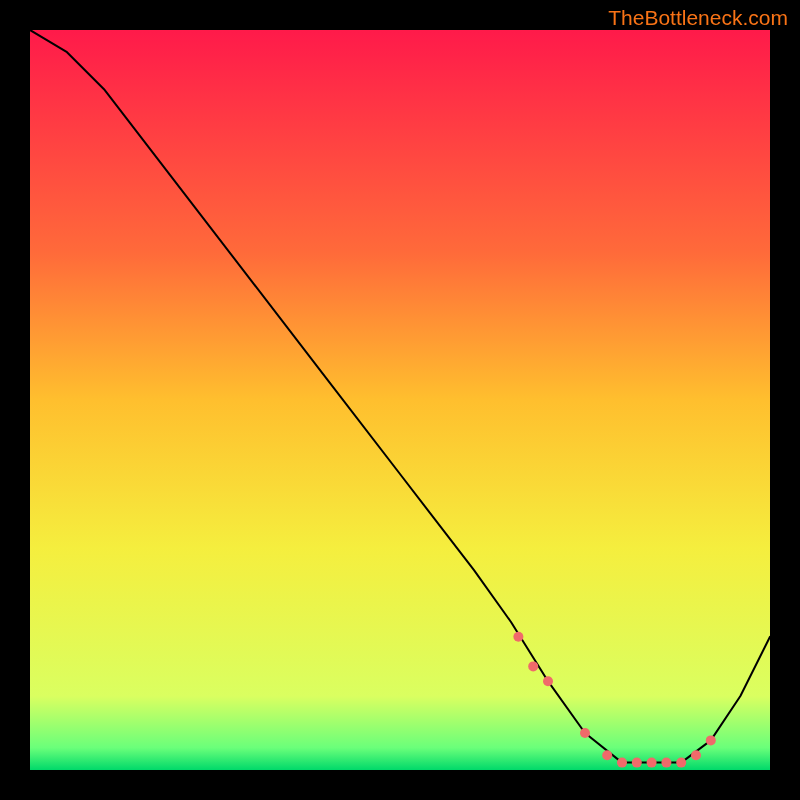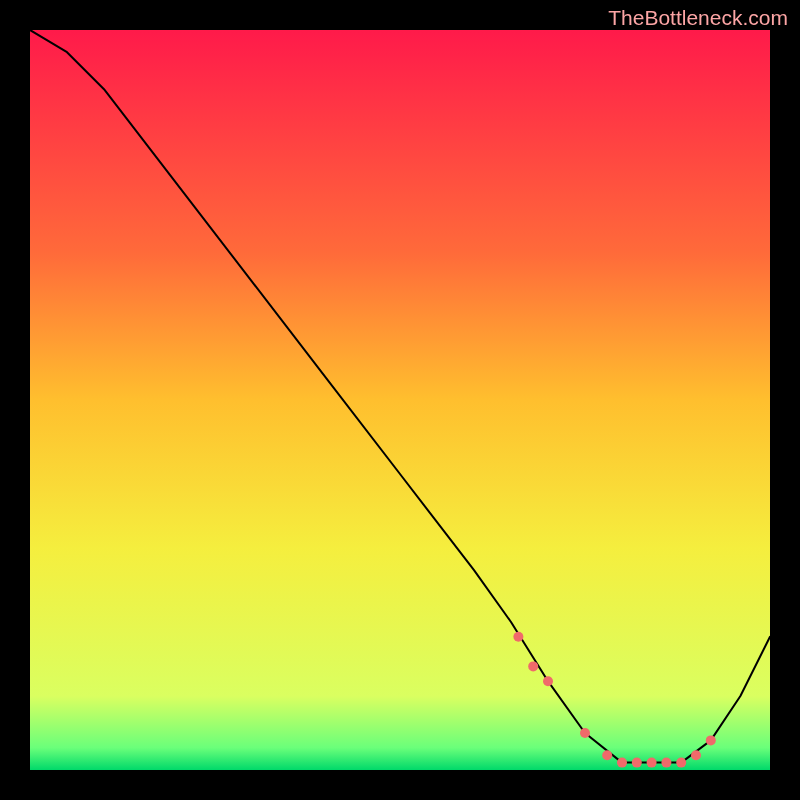--- a/index.html
+++ b/index.html
@@ -14,21 +14,21 @@
   .chart-container {
     position: relative;
     width: 800px;
     height: 800px;
     background: #000;
   }
   .watermark {
     position: absolute;
     top: 6px;
     right: 12px;
-    color: #fca5a5;
+    color: #f97316;
     font-size: 21px;
     font-weight: 500;
     z-index: 10;
   }
   .plot-area {
     position: absolute;
     left: 30px;
     top: 30px;
     width: 740px;
     height: 740px;

